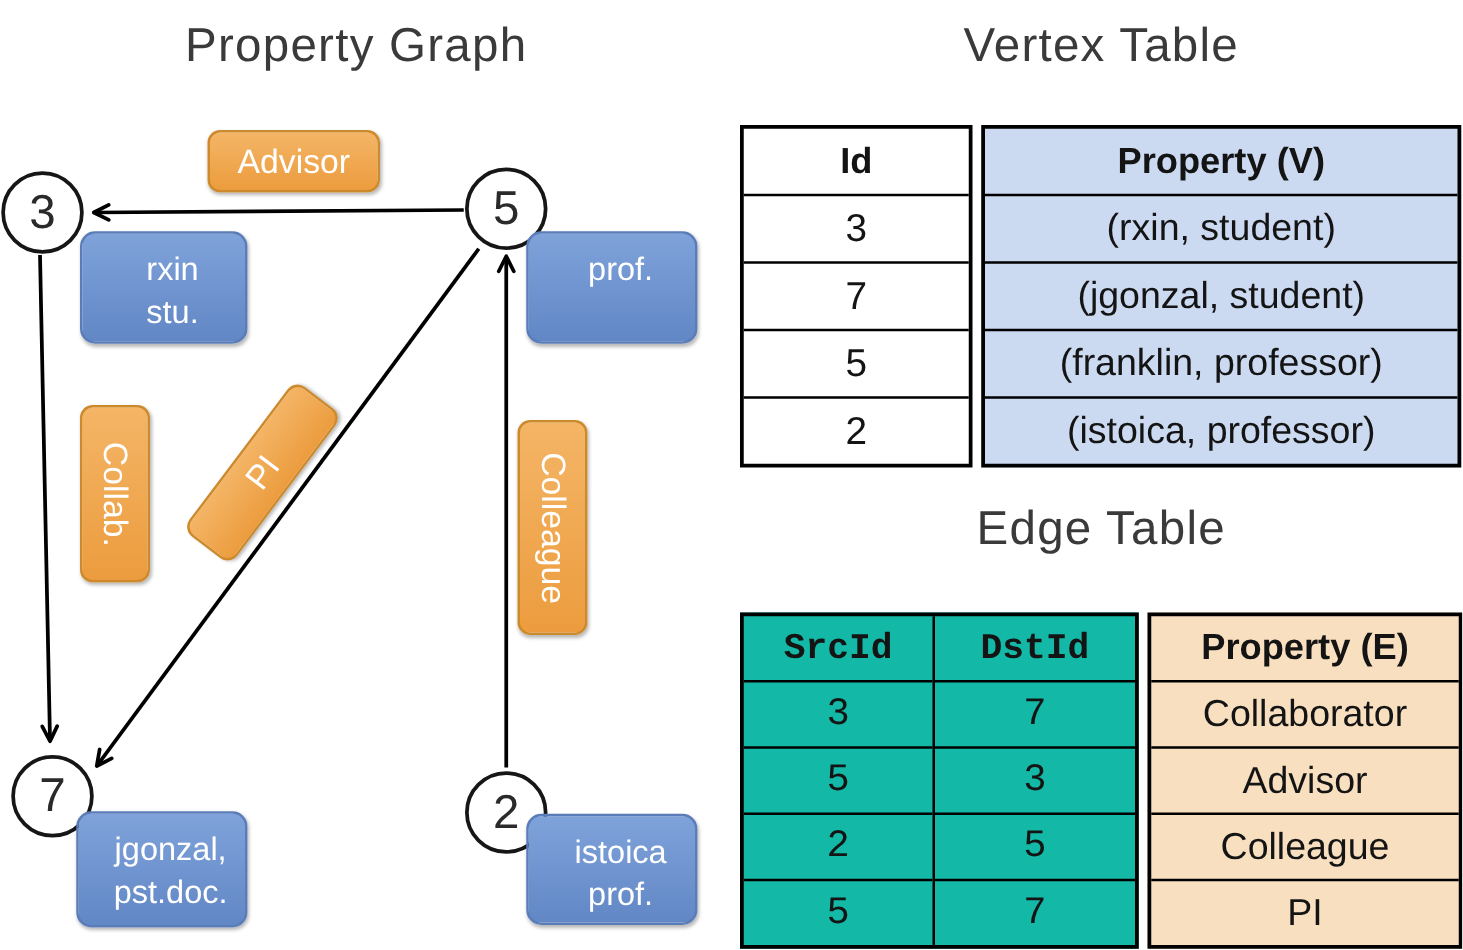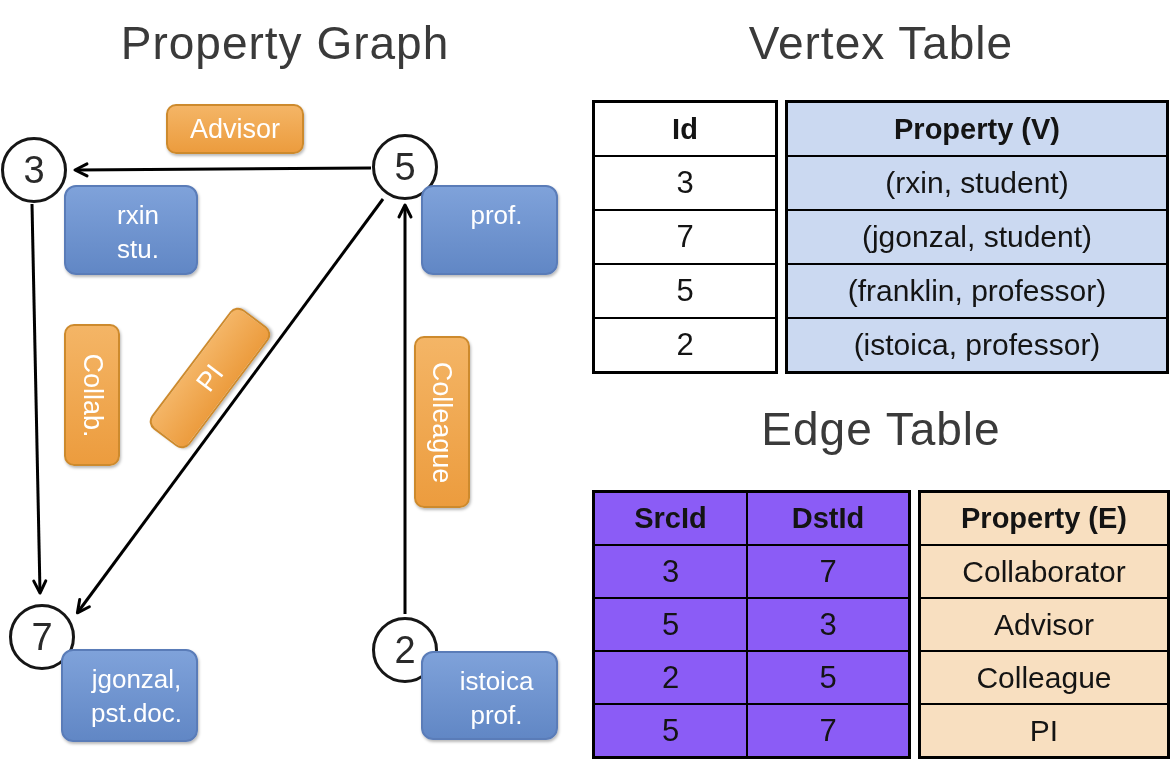--- a/index.html
+++ b/index.html
@@ -2,21 +2,21 @@
 <html><head>
 <meta charset="utf-8">
 <style>
   html,body { margin:0; padding:0; background:#fff; }
   .canvas {
     position:relative; width:1170px; height:760px; background:#ffffff;
     overflow:hidden; font-family:"Liberation Sans","DejaVu Sans",sans-serif;
   }
   
   .big-title {
-    position:absolute; font-size:46px; font-weight:400; color:#3a3a3a;
+    position:absolute; font-size:38px; font-weight:400; color:#3a3a3a;
     text-align:center; letter-spacing:1px; white-space:nowrap;
   }
   .t-graph  { left:0;     top:16px;  width:570px; }
   .t-vertex { left:592px; top:16px;  width:578px; }
   .t-edge   { left:592px; top:402px; width:578px; }
 
   
   .edges-svg { position:absolute; left:0; top:0; z-index:1; }
 
   .gnode {
@@ -55,21 +55,21 @@
   .elabel-collab    { left:64px;  top:324px; width:56px;  height:142px; }
   .elabel-pi        { left:135px; top:354px; width:150px; height:48px; transform:rotate(-53deg); }
   .elabel-colleague { left:414px; top:336px; width:56px;  height:172px; }
   .vert-text { transform:rotate(90deg); white-space:nowrap; }
 
   
   .vtable { position:absolute; left:592px; top:100px; display:flex; gap:7px; }
   .etable { position:absolute; left:592px; top:490px; display:flex; gap:7px; }
 
   .bcol   { border:3px solid #000; box-sizing:content-box; }
-  .srcdst { border:3px solid #000; display:flex; background:#8b5cf6; }
+  .srcdst { border:3px solid #000; display:flex; background:#14b8a6;font-family:Liberation Mono, monospace; }
 
   .cell {
     display:flex; align-items:center; justify-content:center;
     border-top:2px solid #000; color:#141414; font-size:31px; white-space:nowrap;
   }
   .cell:first-child { border-top:none;border-radius:24px; }
   .vtable .cell { height:52px; }
   .etable .cell { height:51px; }
   .cell.hdr { font-weight:700; font-size:29px; }
   .cell.txt { font-size:30px; }

